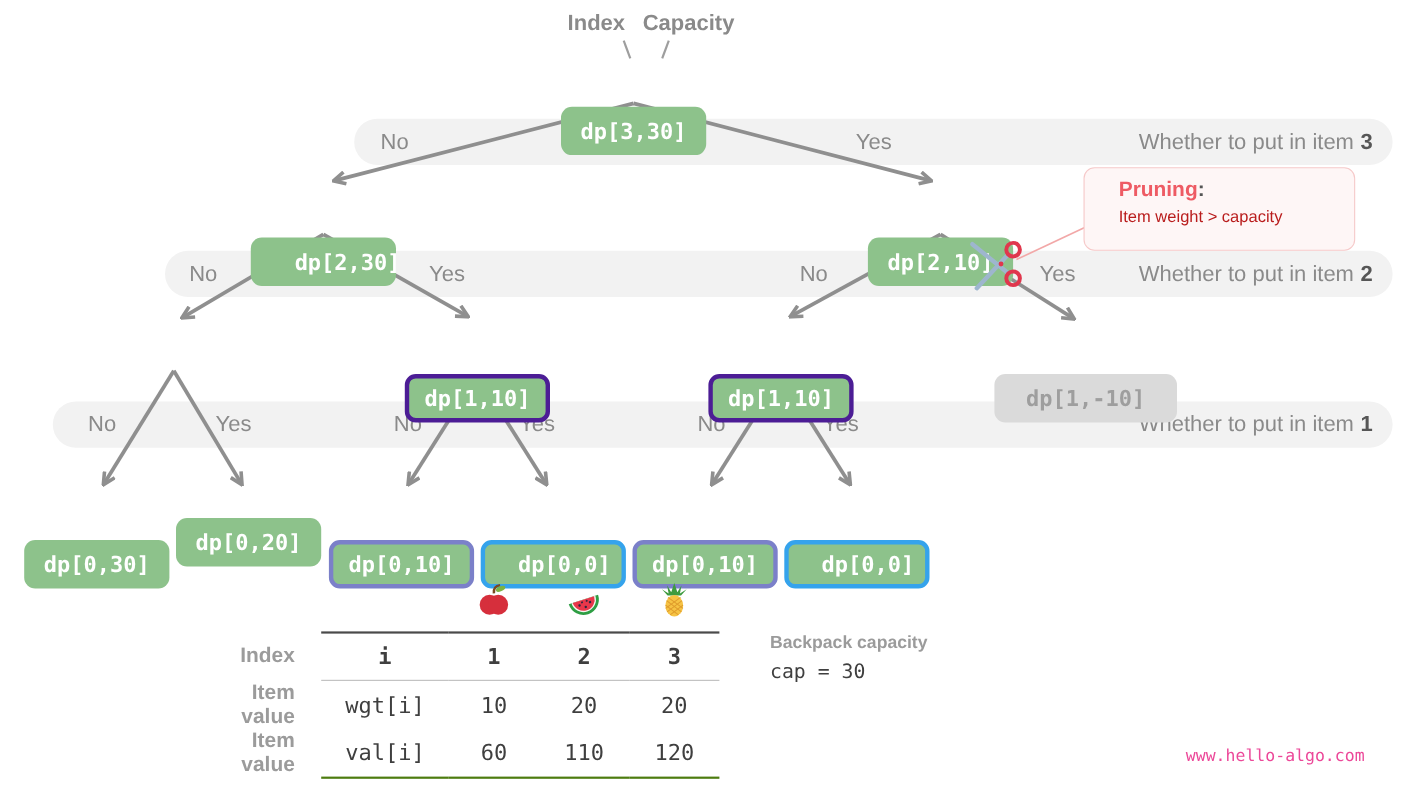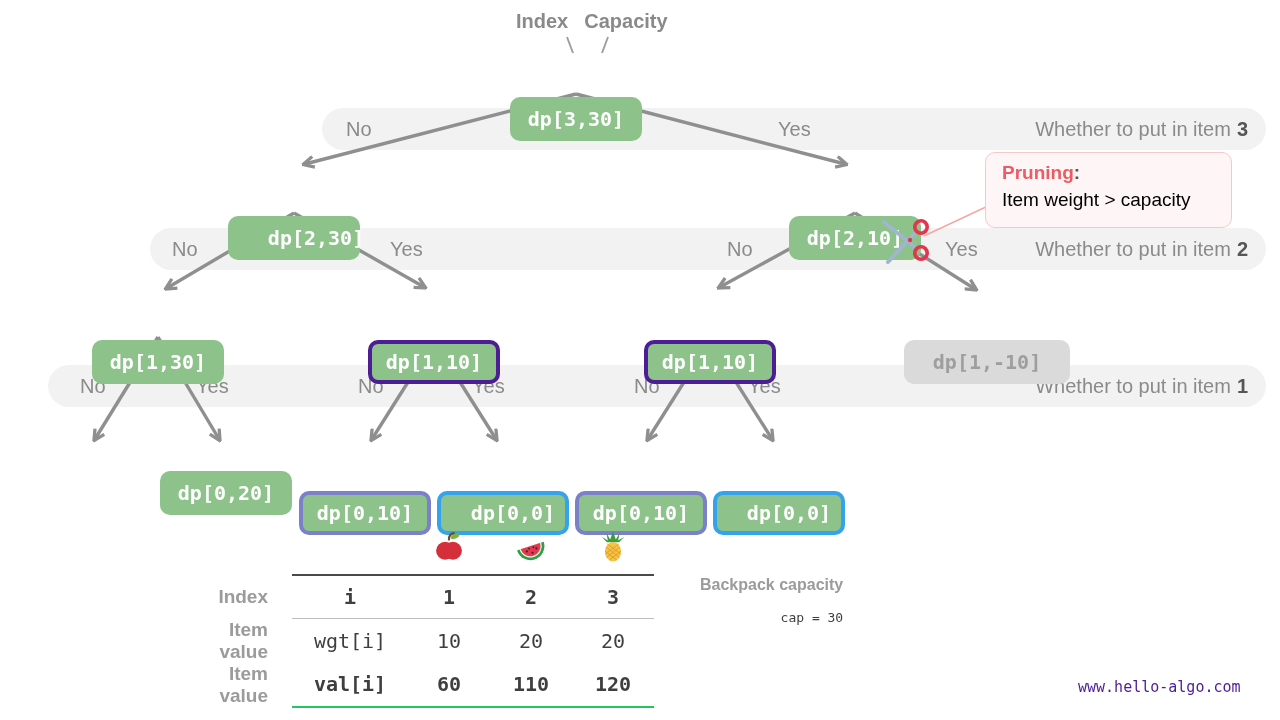--- a/index.html
+++ b/index.html
@@ -22,44 +22,44 @@
         display:flex;align-items:center;justify-content:center;box-sizing:border-box;white-space:nowrap;margin-top:47px;}
   .node.orange{border:4px solid #4c1d95;}
   .node.purple{border:4px solid #7b80c9;}
   .node.blue{border:4px solid #35a3ec;padding-left:20px;}
   .node.gray{background:#dadada;color:#9e9e9e;width:166px;font-weight:bold;}
 
   .edges{position:absolute;left:0;top:0;}
 
   
   .pruning{position:absolute;left:985px;top:152px;width:247px;height:76px;background:#fef6f6;
-           border:1.5px solid #f6c9c9;border-radius:10px;padding:9px 16px;box-sizing:border-box;}
+           border:1.5px solid #f6c9c9;border-radius:10px;padding:9px 31px;box-sizing:border-box;}
   .pruning .t{font-size:19px;font-weight:bold;color:#ee5b64;}
   .pruning .t .colon{color:#555;font-weight:bold;}
-  .pruning .b{font-size:19px;color:#000000;margin-top:5px;}
+  .pruning .b{font-size:15px;color:#b91c1c;margin-top:5px;}
 
   
   .items-table{position:absolute;left:178px;top:512px;border-collapse:collapse;}
   .items-table td{padding:0;height:42px;text-align:center;vertical-align:middle;}
   .items-table td.lbl{width:90px;text-align:right;padding-right:24px;font-weight:bold;
                       color:#9b9b9b;font-size:19px;}
   .items-table td.c0{width:116px;}
   .items-table td.cn{width:82px;}
   .items-table .code{font-family:"DejaVu Sans Mono",monospace;font-size:20px;color:#3f3f3f;}
   .items-table tr.fruits td{height:56px;vertical-align:bottom;padding-bottom:6px;}
   .items-table tr.hdr td.ruled{border-top:2px solid #4a4a4a;border-bottom:1px solid #bdbdbd;}
   .items-table tr.hdr .code{font-weight:bold;}
-  .items-table tr.last td.ruled{border-bottom:2px solid #22c55e;font-weight:bold;}
+  .items-table tr.last td.ruled{border-bottom:2px solid #4d7c0f;}
 
   .backpack{position:absolute;left:700px;top:576px;}
   .backpack .bl{font-size:16px;font-weight:bold;color:#9b9b9b;}
-  .backpack .bc{font-family:"DejaVu Sans Mono",monospace;font-size:13px;color:#3f3f3f;margin-top:16px;text-align:right;}
+  .backpack .bc{font-family:"DejaVu Sans Mono",monospace;font-size:18px;color:#3f3f3f;margin-top:6px;}
 
   .watermark{position:absolute;left:1078px;top:678px;font-family:"DejaVu Sans Mono",monospace;
-             font-size:15px;color:#4c1d95;}
+             font-size:15px;color:#ec4899;}
 </style>
 </head>
 <body>
 
 <div class="canvas">
 
   <div class="axis-labels">
     <span>Index</span>
     <span>Capacity</span>
   </div>
@@ -111,24 +111,24 @@
       <line x1="710" y1="341" x2="648" y2="439" marker-end="url(#arr)"></line>
       <line x1="710" y1="341" x2="772" y2="439" marker-end="url(#arr)"></line>
     </g>
 
     <line x1="924" y1="236" x2="988" y2="206" stroke="#f2a8a8" stroke-width="1.5"></line>
   </svg>
 
   <div class="node" style="left:510px;top:50px;">dp[3,30]</div>
   <div class="node" style="left:228px;top:169px;padding-left:44px;">dp[2,30]</div>
   <div class="node" style="left:789px;top:169px;">dp[2,10]</div>
-  <div class="node" style="left:92px;top:293px;">dp[1,30]</div>
   <div class="node orange" style="left:368px;top:293px;">dp[1,10]</div>
   <div class="node orange" style="left:644px;top:293px;">dp[1,10]</div>
   <div class="node gray" style="left:904px;top:293px;">dp[1,-10]</div>
+  <div class="node" style="left:22px;top:444px;">dp[0,30]</div>
   <div class="node" style="left:160px;top:424px;">dp[0,20]</div>
   <div class="node purple" style="left:299px;top:444px;">dp[0,10]</div>
   <div class="node blue" style="left:437px;top:444px;">dp[0,0]</div>
   <div class="node purple" style="left:575px;top:444px;">dp[0,10]</div>
   <div class="node blue" style="left:713px;top:444px;">dp[0,0]</div>
 
   <div class="pruning">
     <div class="t"><span>Pruning</span><span class="colon">:</span></div>
     <div class="b">Item weight &gt; capacity</div>
   </div>

